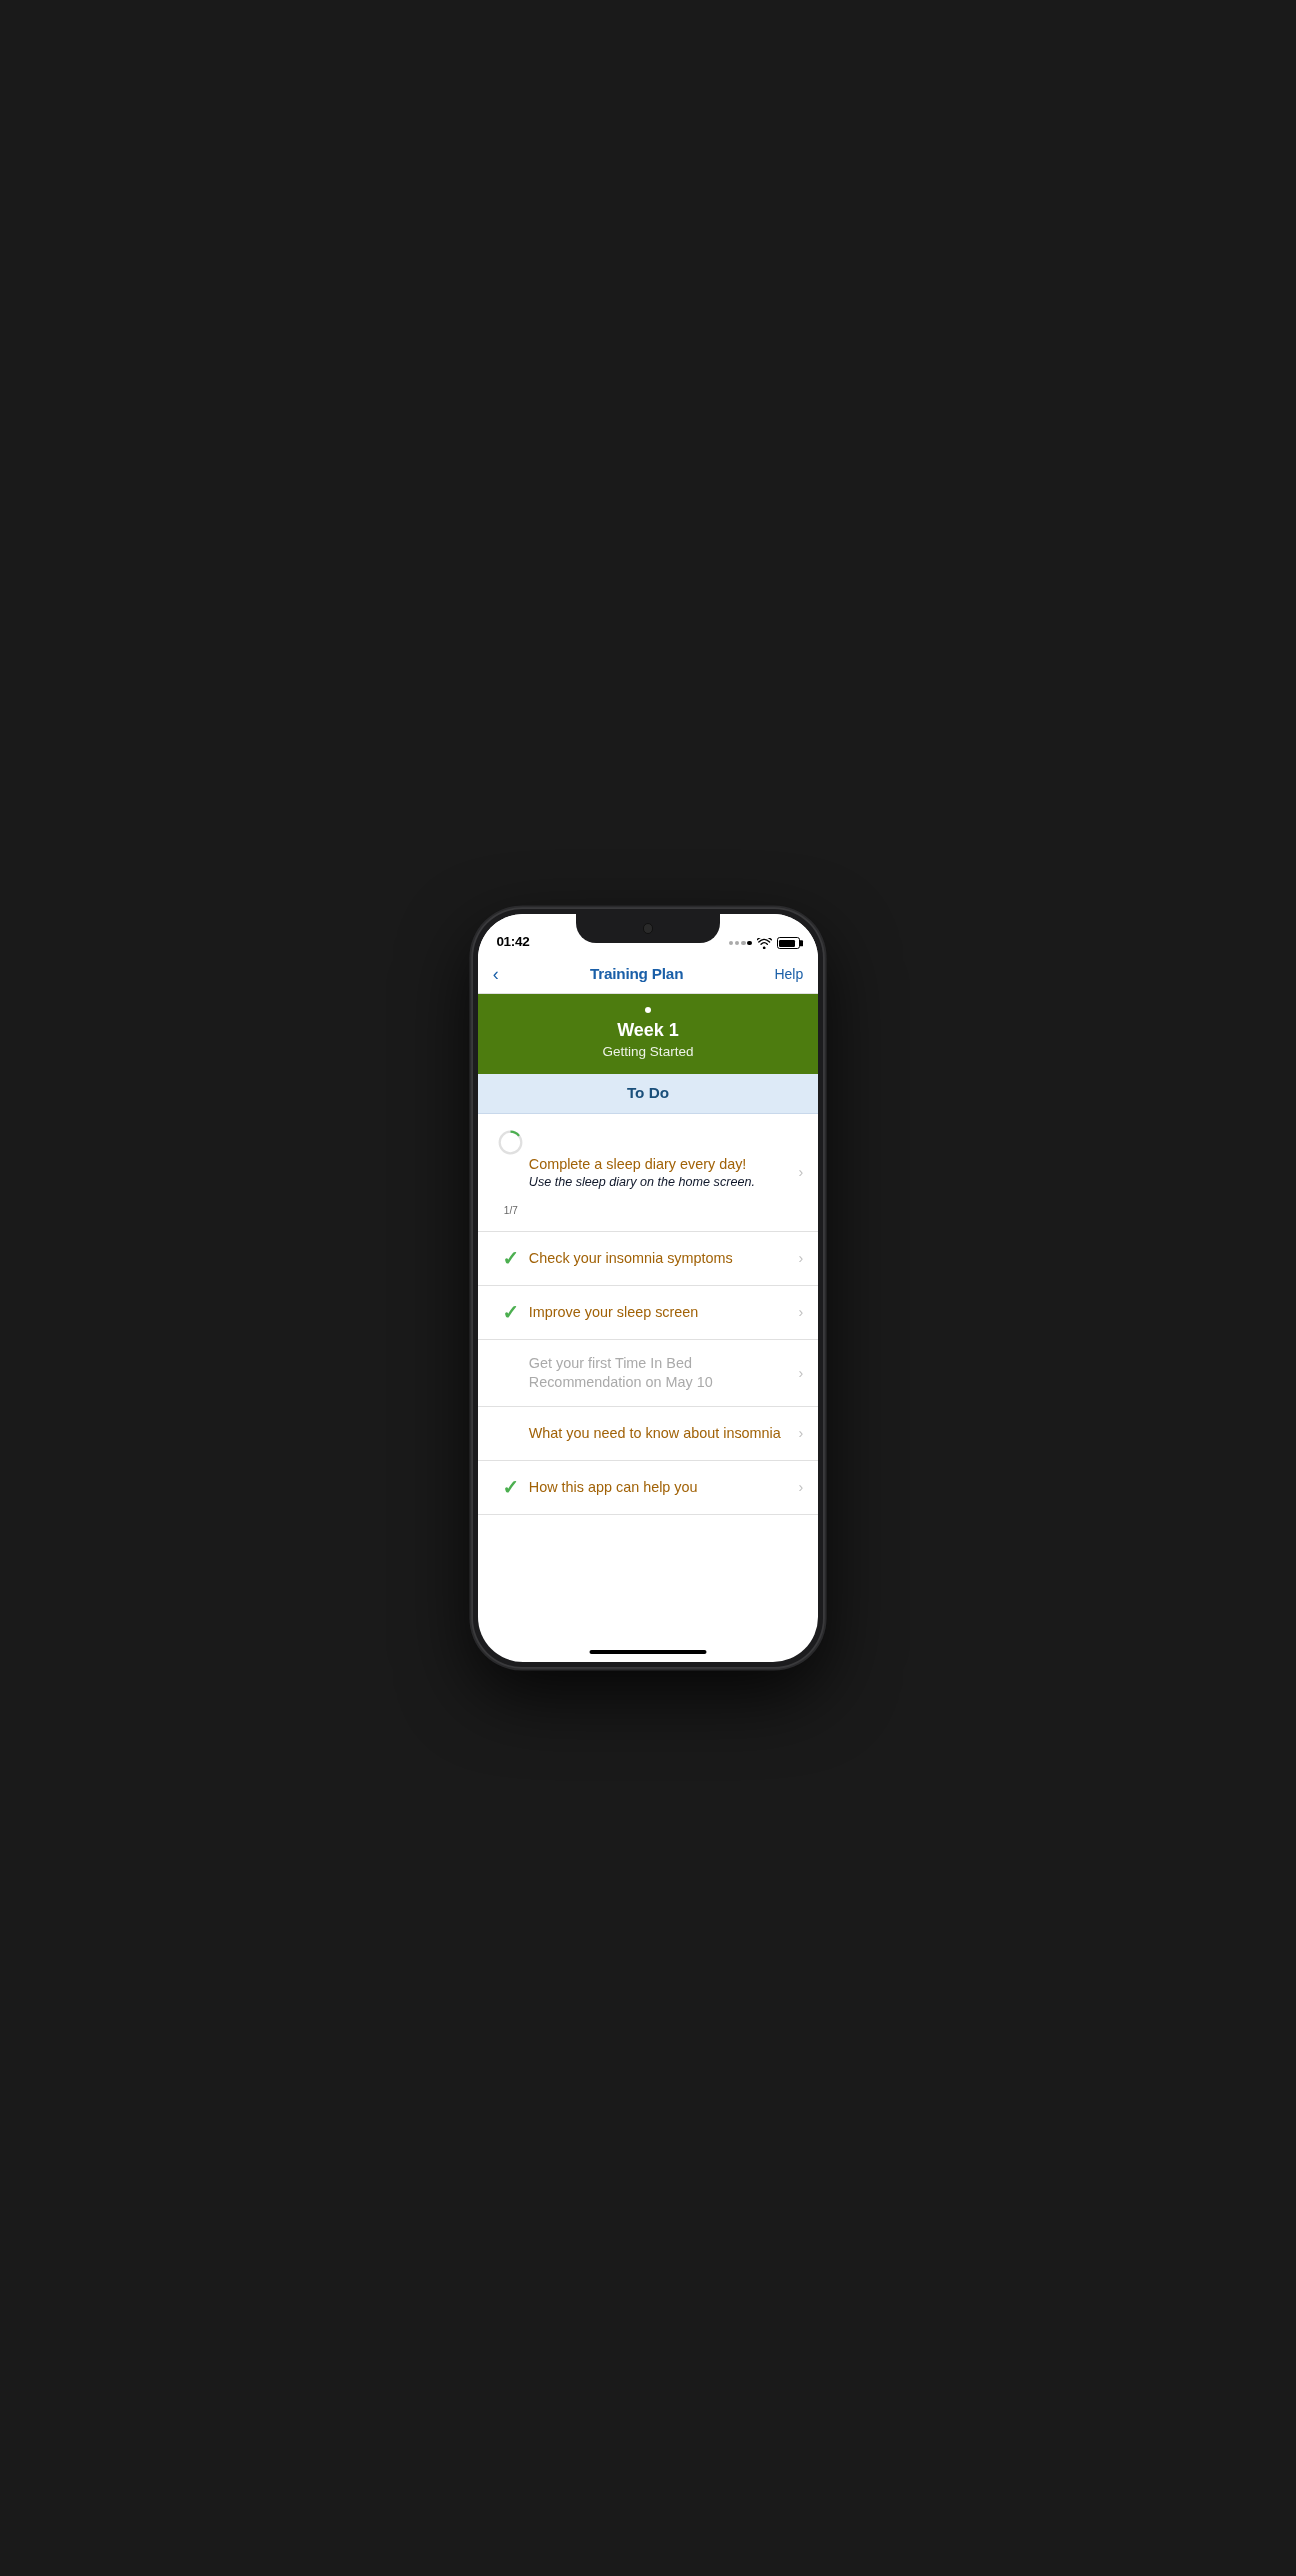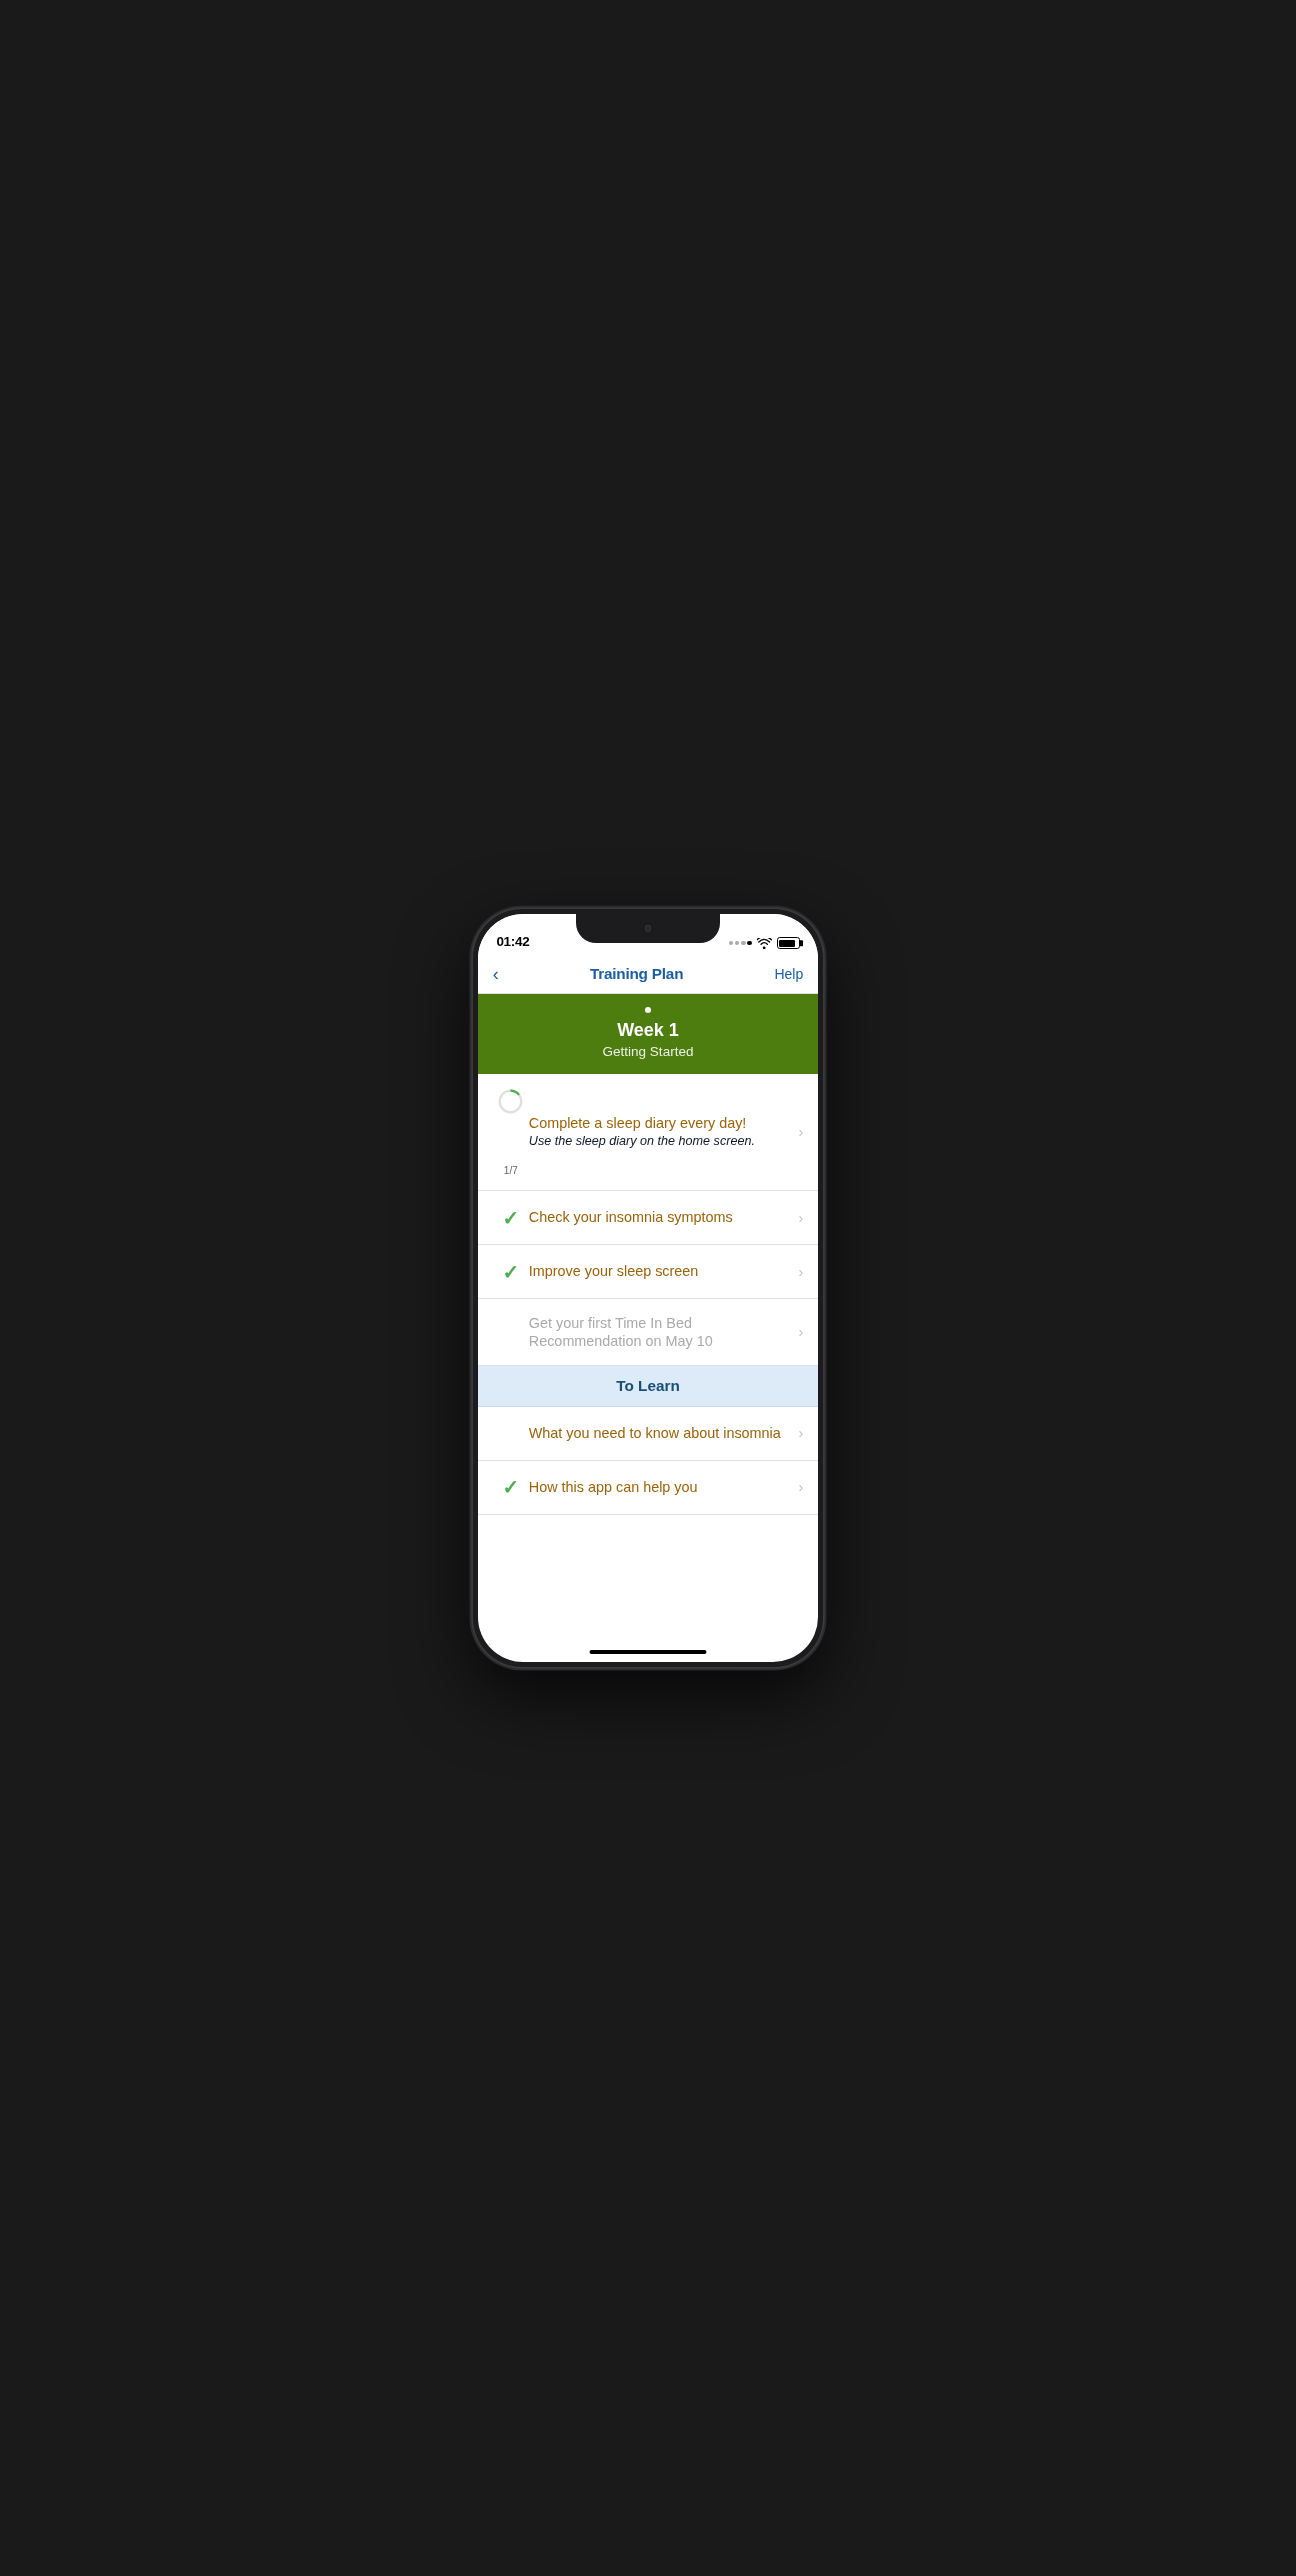--- a/index.html
+++ b/index.html
@@ -373,20 +373,23 @@
     <div class="scroll-content">
 
       <div class="week-header">
         <div class="week-indicator">
           <div class="week-dot"></div>
         </div>
         <div class="week-title">Week 1</div>
         <div class="week-subtitle">Getting Started</div>
       </div>
 
+      <div class="section-header">
+        <div class="section-title">To Do</div>
+      </div>
 
       <div class="list-item">
         <div class="item-icon">
           <svg class="progress-svg" viewBox="0 0 30 30">
             <circle cx="15" cy="15" r="12" fill="none" stroke="#e0e0e0" stroke-width="2.5"></circle>
             <circle cx="15" cy="15" r="12" fill="none" stroke="#4caf50" stroke-width="2.5" stroke-dasharray="75.4" stroke-dashoffset="64.6" transform="rotate(-90 15 15)"></circle>
           </svg>
           <div class="progress-label">1/7</div>
         </div>
         <div class="item-text">
@@ -418,23 +421,20 @@
 
       <div class="list-item item-disabled">
         <div class="item-icon">
         </div>
         <div class="item-text">
           <div class="item-main-text" style="color:#aaa;">Get your first Time In Bed Recommendation on May 10</div>
         </div>
         <span class="item-chevron">›</span>
       </div>
 
-      <div class="section-header">
-        <div class="section-title">To Learn</div>
-      </div>
 
       <div class="list-item">
         <div class="item-icon">
         </div>
         <div class="item-text">
           <div class="item-main-text">What you need to know about insomnia</div>
         </div>
         <span class="item-chevron">›</span>
       </div>
 

